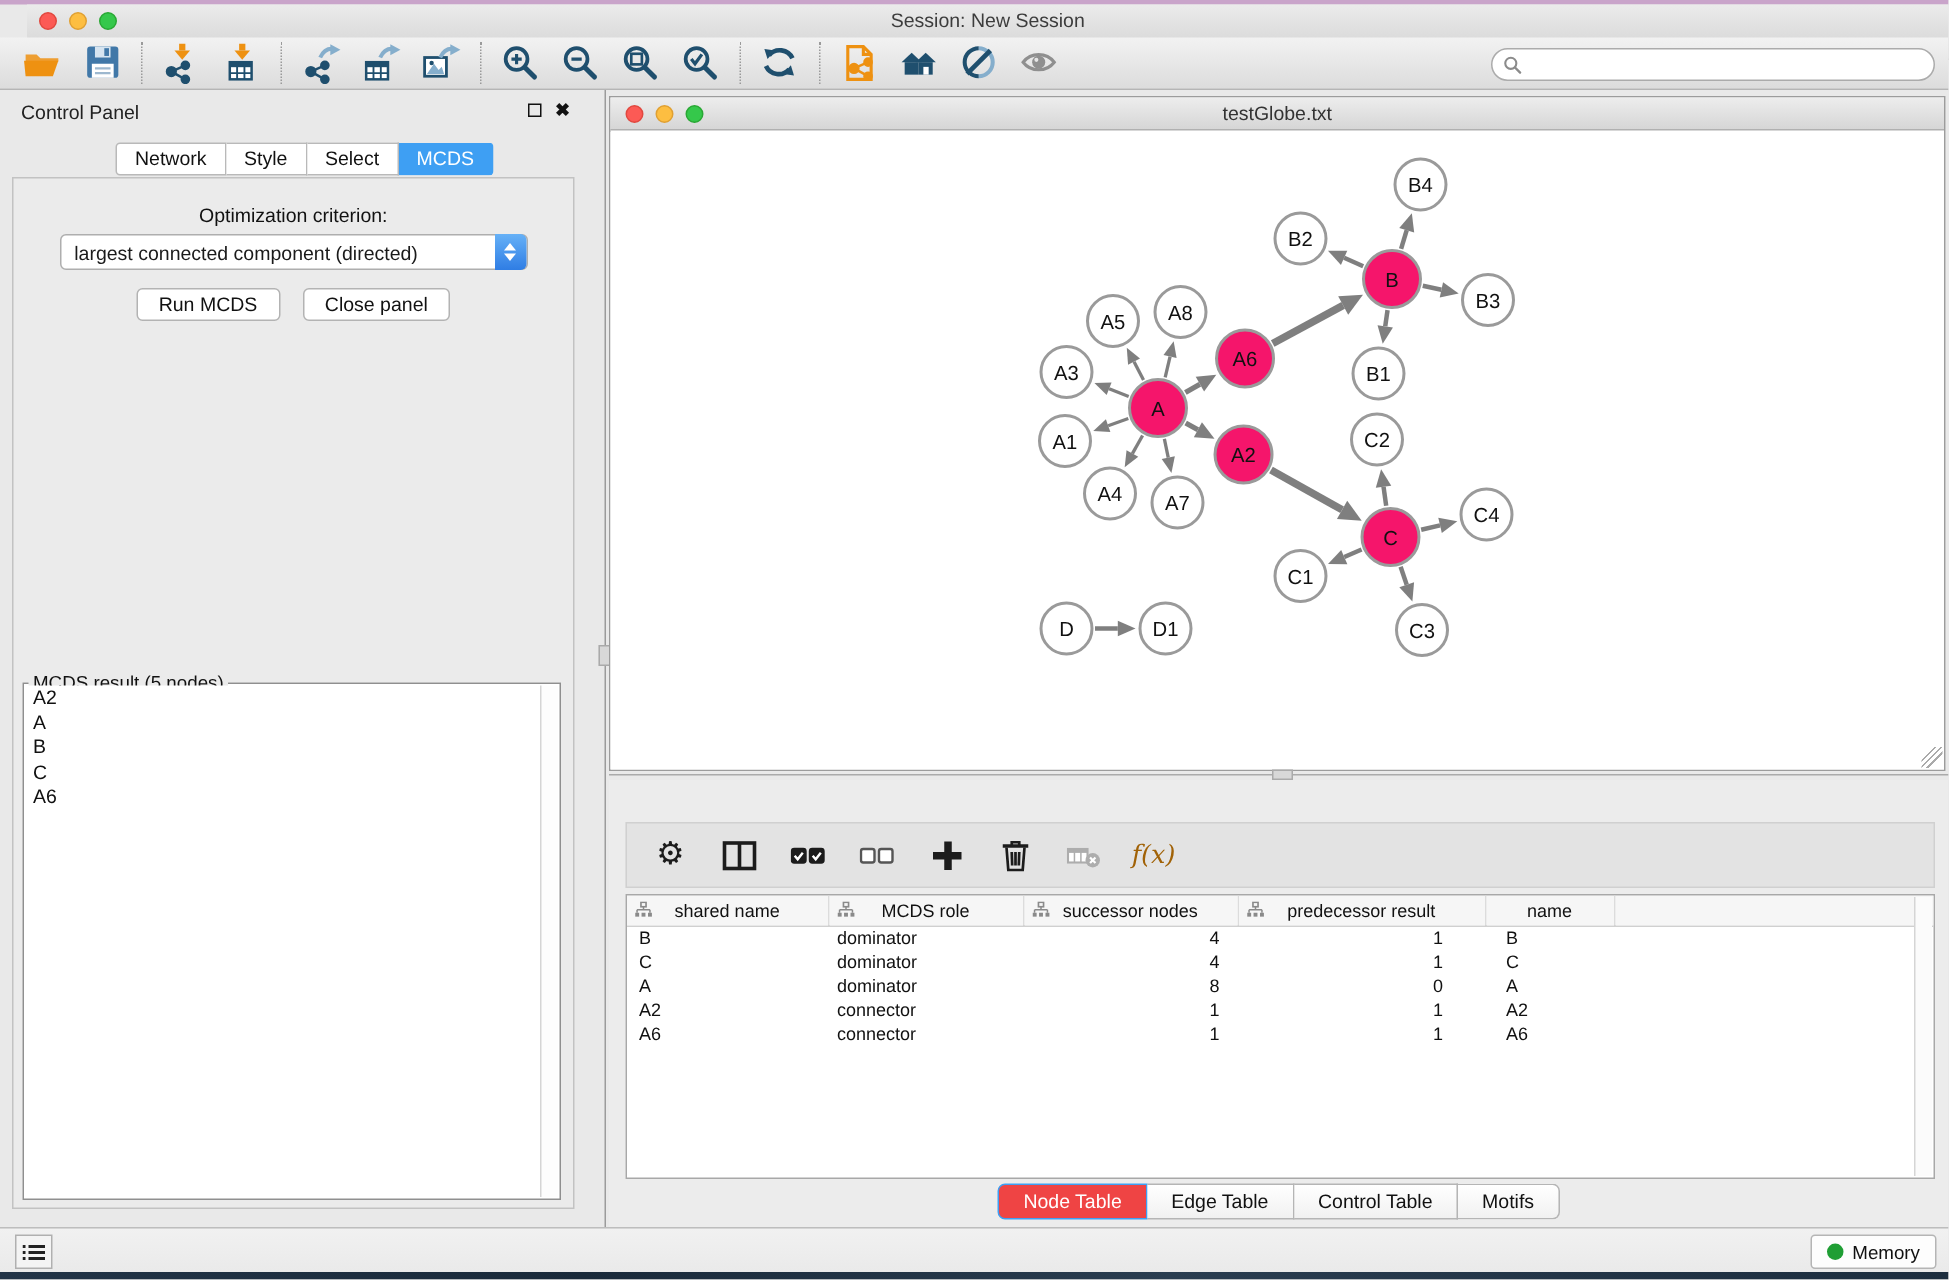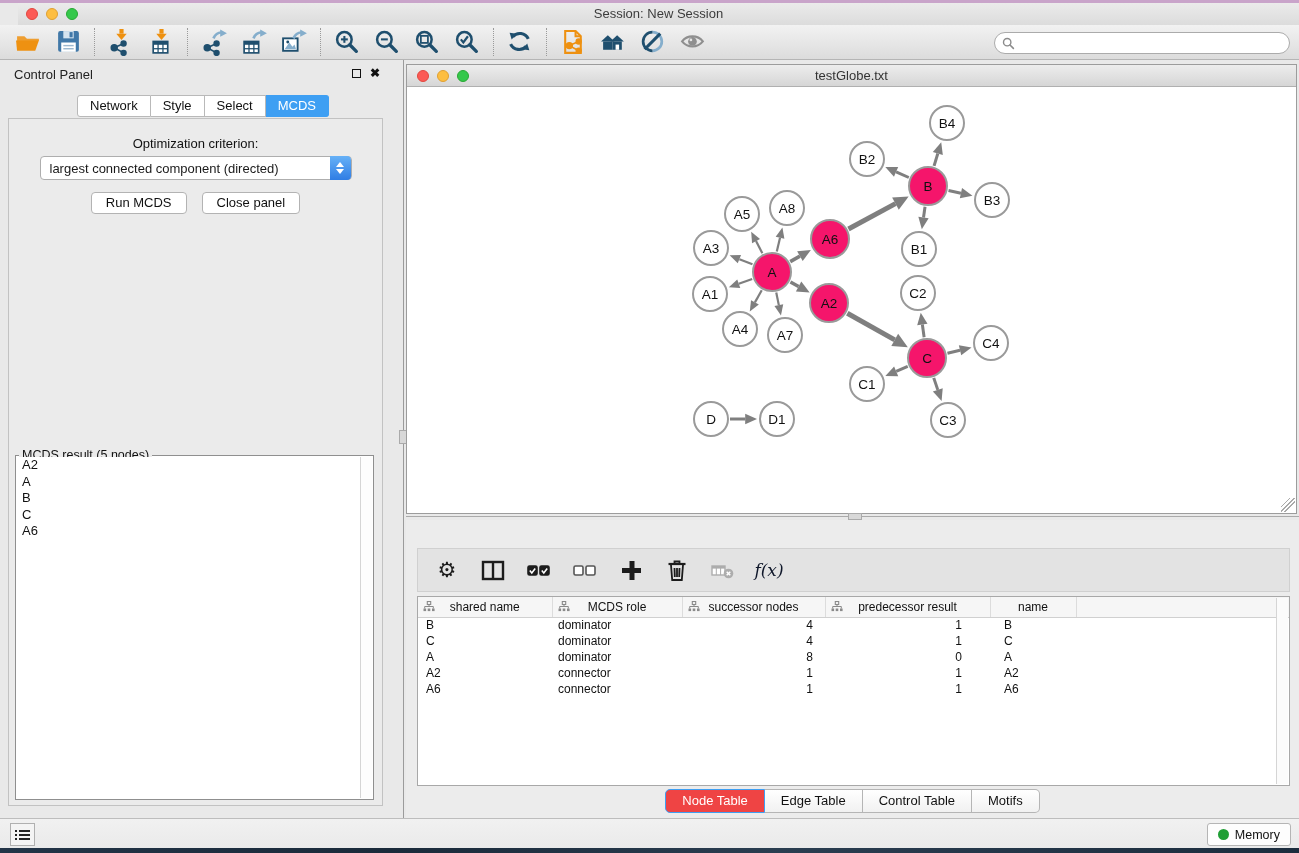--- a/index.html
+++ b/index.html
@@ -76,21 +76,21 @@
   .h-split { position:absolute; top:516px; left:406px; right:0; height:1px; background:#aaa; }
   .h-handle { position:absolute; top:-3px; left:442px; width:14px; height:7px; background:#d8d8d8; border:1px solid #aaa; }
 
   
   .table-panel { position:absolute; top:520px; left:406px; right:0; bottom:35px; background:#ececec; }
   .tp-title-row { position:relative; height:26px; line-height:26px; padding-left:15px; font-size:13px; color:#222;margin-top:44px; }
   .tp-toolbar { position:absolute; top:28px; left:11px; right:9px; height:44px; background:#e3e3e3;
     border:1px solid #d0d0d0; display:flex; align-items:center; gap:20px; padding-left:16px; }
   .tp-icon { width:26px; height:26px; display:flex; align-items:center; justify-content:center; }
   .gear-glyph { font-size:21px; color:#1c1c1c; line-height:24px; }
-  .fx-glyph { font-family:"DejaVu Serif", serif; font-style:italic; font-size:17px; color:#0f172a; }
+  .fx-glyph { font-family:"DejaVu Serif", serif; font-style:italic; font-size:17px; color:#a16207; }
   .table-wrap { position:absolute; top:76px; left:11px; right:9px; height:190px; background:#fff;
     border:1px solid #a8a8a8; overflow:hidden; }
   table.data { border-collapse:collapse; table-layout:fixed; width:100%; }
   table.data col.c0{width:134px} table.data col.c1{width:130px} table.data col.c2{width:143px}
   table.data col.c3{width:165px} table.data col.c4{width:86px} table.data col.c5{width:auto}
   table.data th { height:20px; font-weight:normal; font-size:12px; color:#111; background:#f6f6f6;
     border-bottom:1px solid #d0d0d0; border-right:1px solid #dcdcdc; position:relative; text-align:center; }
   table.data th:last-child { border-right:none; }
   table.data th .tree-ico { position:absolute; left:5px; top:4px; }
   table.data td { height:16px; font-size:12px; color:#111; white-space:nowrap; }

